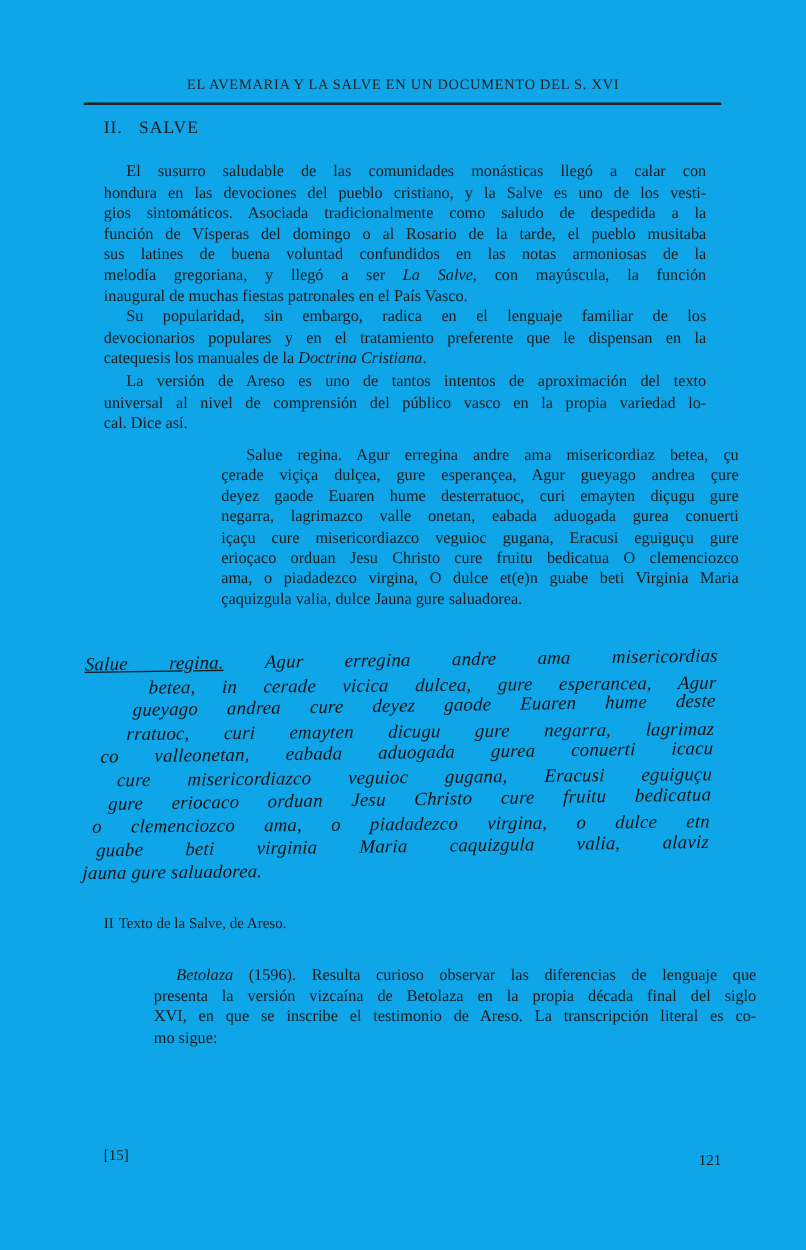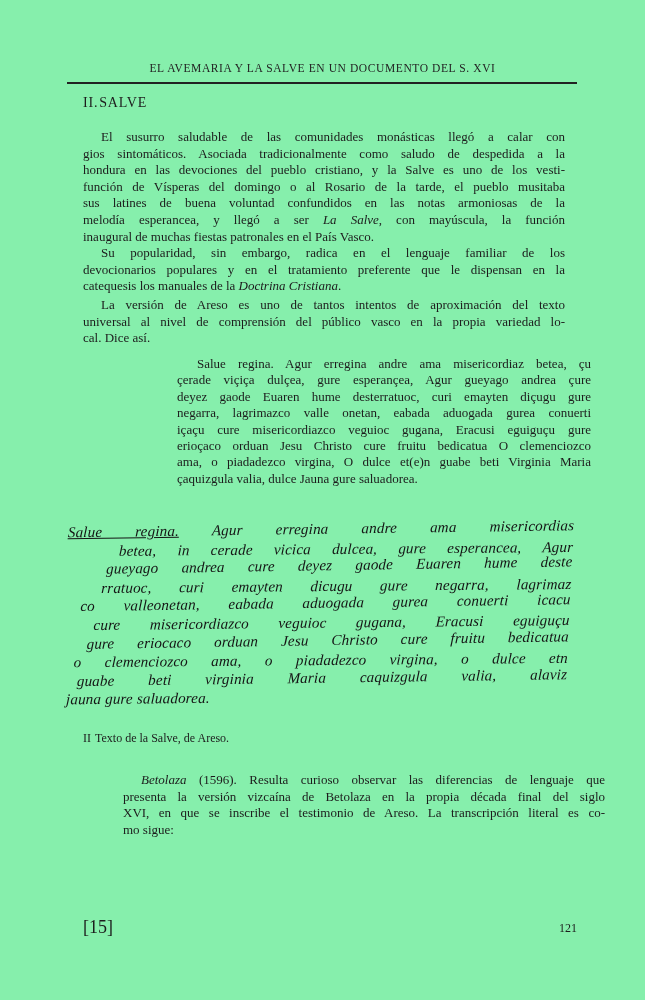--- a/index.html
+++ b/index.html
@@ -1,32 +1,32 @@
 <!DOCTYPE html>
 <html><head>
 <meta charset="utf-8">
 <style>
   html,body { margin:0; padding:0; background:#e9e9e9; }
   #page {
     position:relative; width:645px; height:1000px; margin:0 auto;
-    background:#86efac; color:#1c1c1c;
+    background:#0ea5e9; color:#1c1c1c;
     font-family:"Liberation Serif", serif;
     overflow:hidden;
   }
   .abs { position:absolute; }
 
   
   #running-title {
     top:62px; left:0; width:645px; text-align:center;
     font-size:11.5px; letter-spacing:0.6px; color:#232323;
   }
   #header-rule { top:82px; left:67px; width:510px; height:2px; background:#222; }
 
   #section-heading { top:95px; left:83px; font-size:14px; letter-spacing:0.8px; color:#1d1d1d; }
-  #section-heading .num { margin-right:1px; }
+  #section-heading .num { margin-right:13px; }
 
   
   .body-block { left:83px; width:482px; font-size:13px; line-height:16.6px; }
   .line { text-align:justify; text-align-last:justify; }
   .para .line:first-child { text-indent:18px; }
   .para .line:last-child { text-align-last:left; }
   #para1 { top:129px; }
   #para2 { top:245px; }
   #para3 { top:297px; }
   #para4 { top:772px;margin-left:40px; }
@@ -60,43 +60,43 @@
   #manuscript .line:nth-child(10) { padding-left:6px;  transform:rotate(-0.3deg); }
 
   .underline { text-decoration:underline; }
   .italic { font-style:italic; }
 
   
   #caption { top:731px; left:83px; font-size:12px; }
   #caption .cap-num { margin-right:4px; }
 
   
-  #footer-left { top:917px; left:83px; font-size:18px; }
+  #footer-left { top:917px; left:83px; font-size:12px; }
   #footer-page { top:921px; left:0; width:577px; text-align:right; font-size:12px;font-family:Liberation Serif, serif; }
 </style>
 </head>
 <body>
 
 <div id="page">
 
   <div id="running-title" class="abs">EL AVEMARIA Y LA SALVE EN UN DOCUMENTO DEL S. XVI</div>
   <div id="header-rule" class="abs"></div>
 
   <div id="section-heading" class="abs">
     <span class="num">II.</span><span>SALVE</span>
   </div>
 
   <div id="para1" class="abs body-block para">
 
   <div class="line">El susurro saludable de las comunidades monásticas llegó a calar con</div>
+      <div class="line">hondura en las devociones del pueblo cristiano, y la Salve es uno de los vesti-</div>
       <div class="line">gios sintomáticos. Asociada tradicionalmente como saludo de despedida a la</div>
-      <div class="line">hondura en las devociones del pueblo cristiano, y la Salve es uno de los vesti-</div>
       <div class="line">función de Vísperas del domingo o al Rosario de la tarde, el pueblo musitaba</div>
       <div class="line">sus latines de buena voluntad confundidos en las notas armoniosas de la</div>
-      <div class="line"><span>melodía esperancea, y llegó a ser </span><span class="italic">La Salve</span><span>, con mayúscula, la función</span></div>
+      <div class="line"><span>melodía gregoriana, y llegó a ser </span><span class="italic">La Salve</span><span>, con mayúscula, la función</span></div>
       <div class="line">inaugural de muchas fiestas patronales en el País Vasco.</div>
     </div>
 
   <div id="para2" class="abs body-block para">
 
   <div class="line">Su popularidad, sin embargo, radica en el lenguaje familiar de los</div>
       <div class="line">devocionarios populares y en el tratamiento preferente que le dispensan en la</div>
       <div class="line"><span>catequesis los manuales de la </span><span class="italic">Doctrina Cristiana</span><span>.</span></div>
     </div>
 

